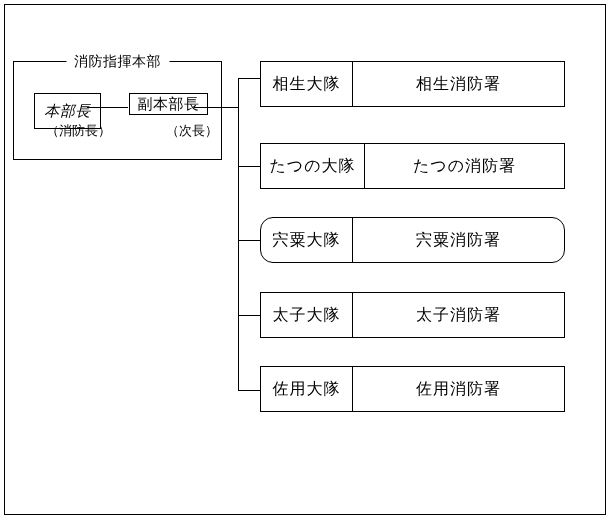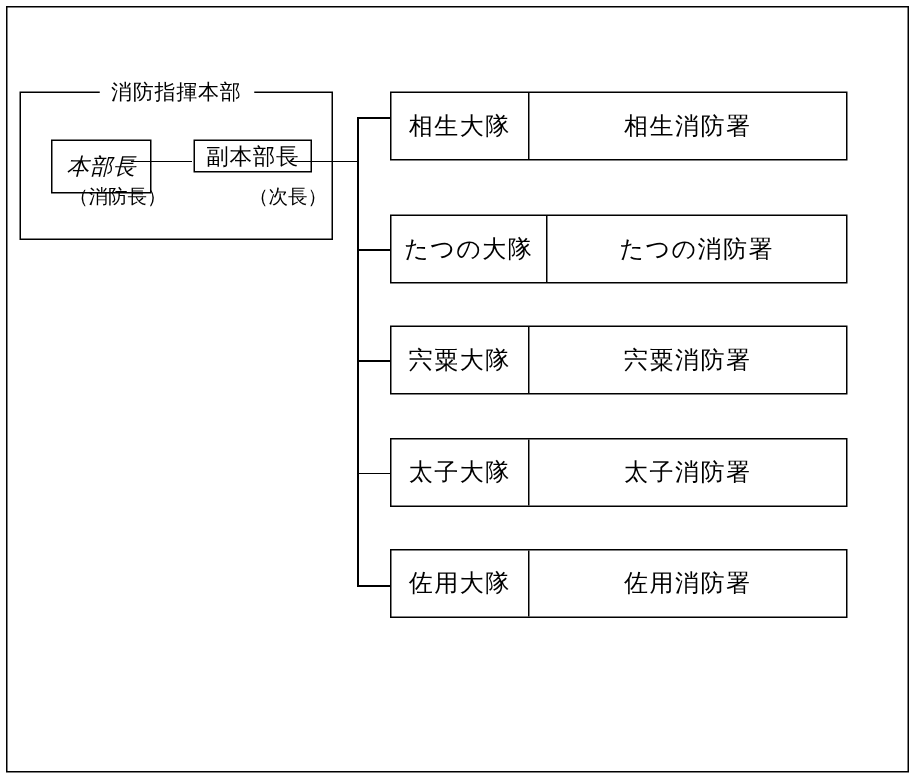--- a/index.html
+++ b/index.html
@@ -85,21 +85,21 @@
     left: 260px;
     width: 305px;
     height: 46px;
     border: 1px solid #000000;
     box-sizing: border-box;
     display: flex;
     background: #ffffff;
   }
   .row-1 { top: 61px;  }
   .row-2 { top: 143px; }
-  .row-3 { top: 217px; }
+  .row-3 { top: 217px; border-radius: 13px; }
   .row-4 { top: 292px; text-align: right; }
   .row-5 { top: 366px; }
   .cell {
     display: flex;
     align-items: center;
     justify-content: center;
     font-size: 16px;
     letter-spacing: 1px;
     white-space: nowrap;
     box-sizing: border-box;

